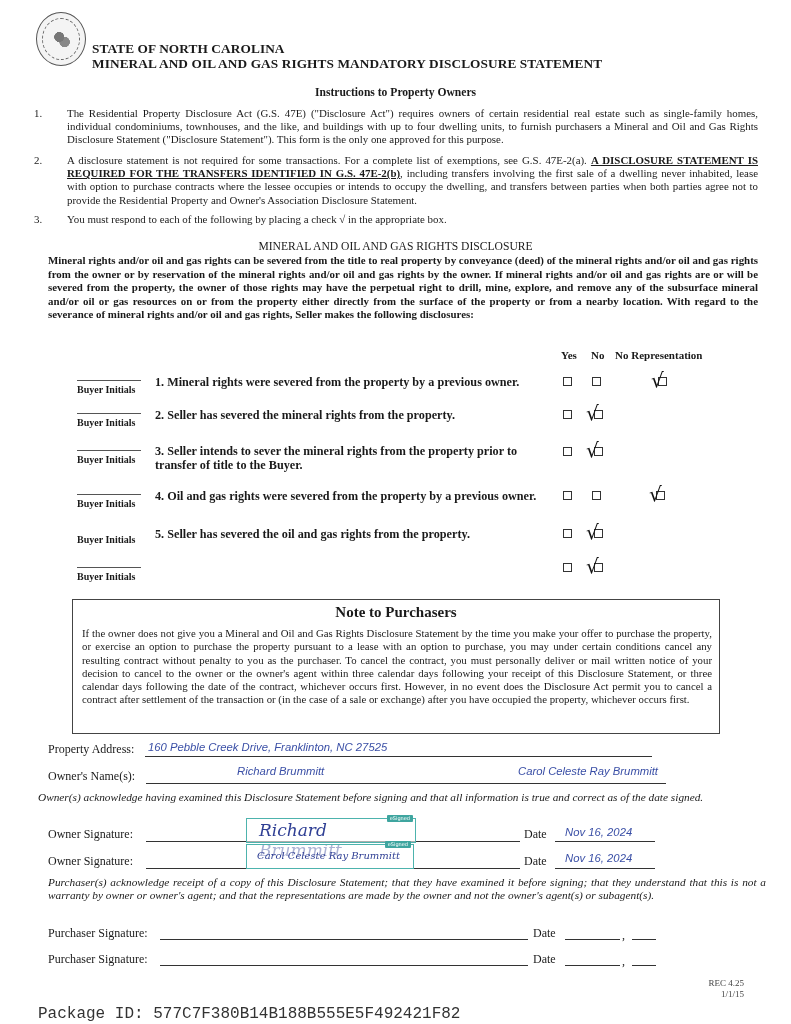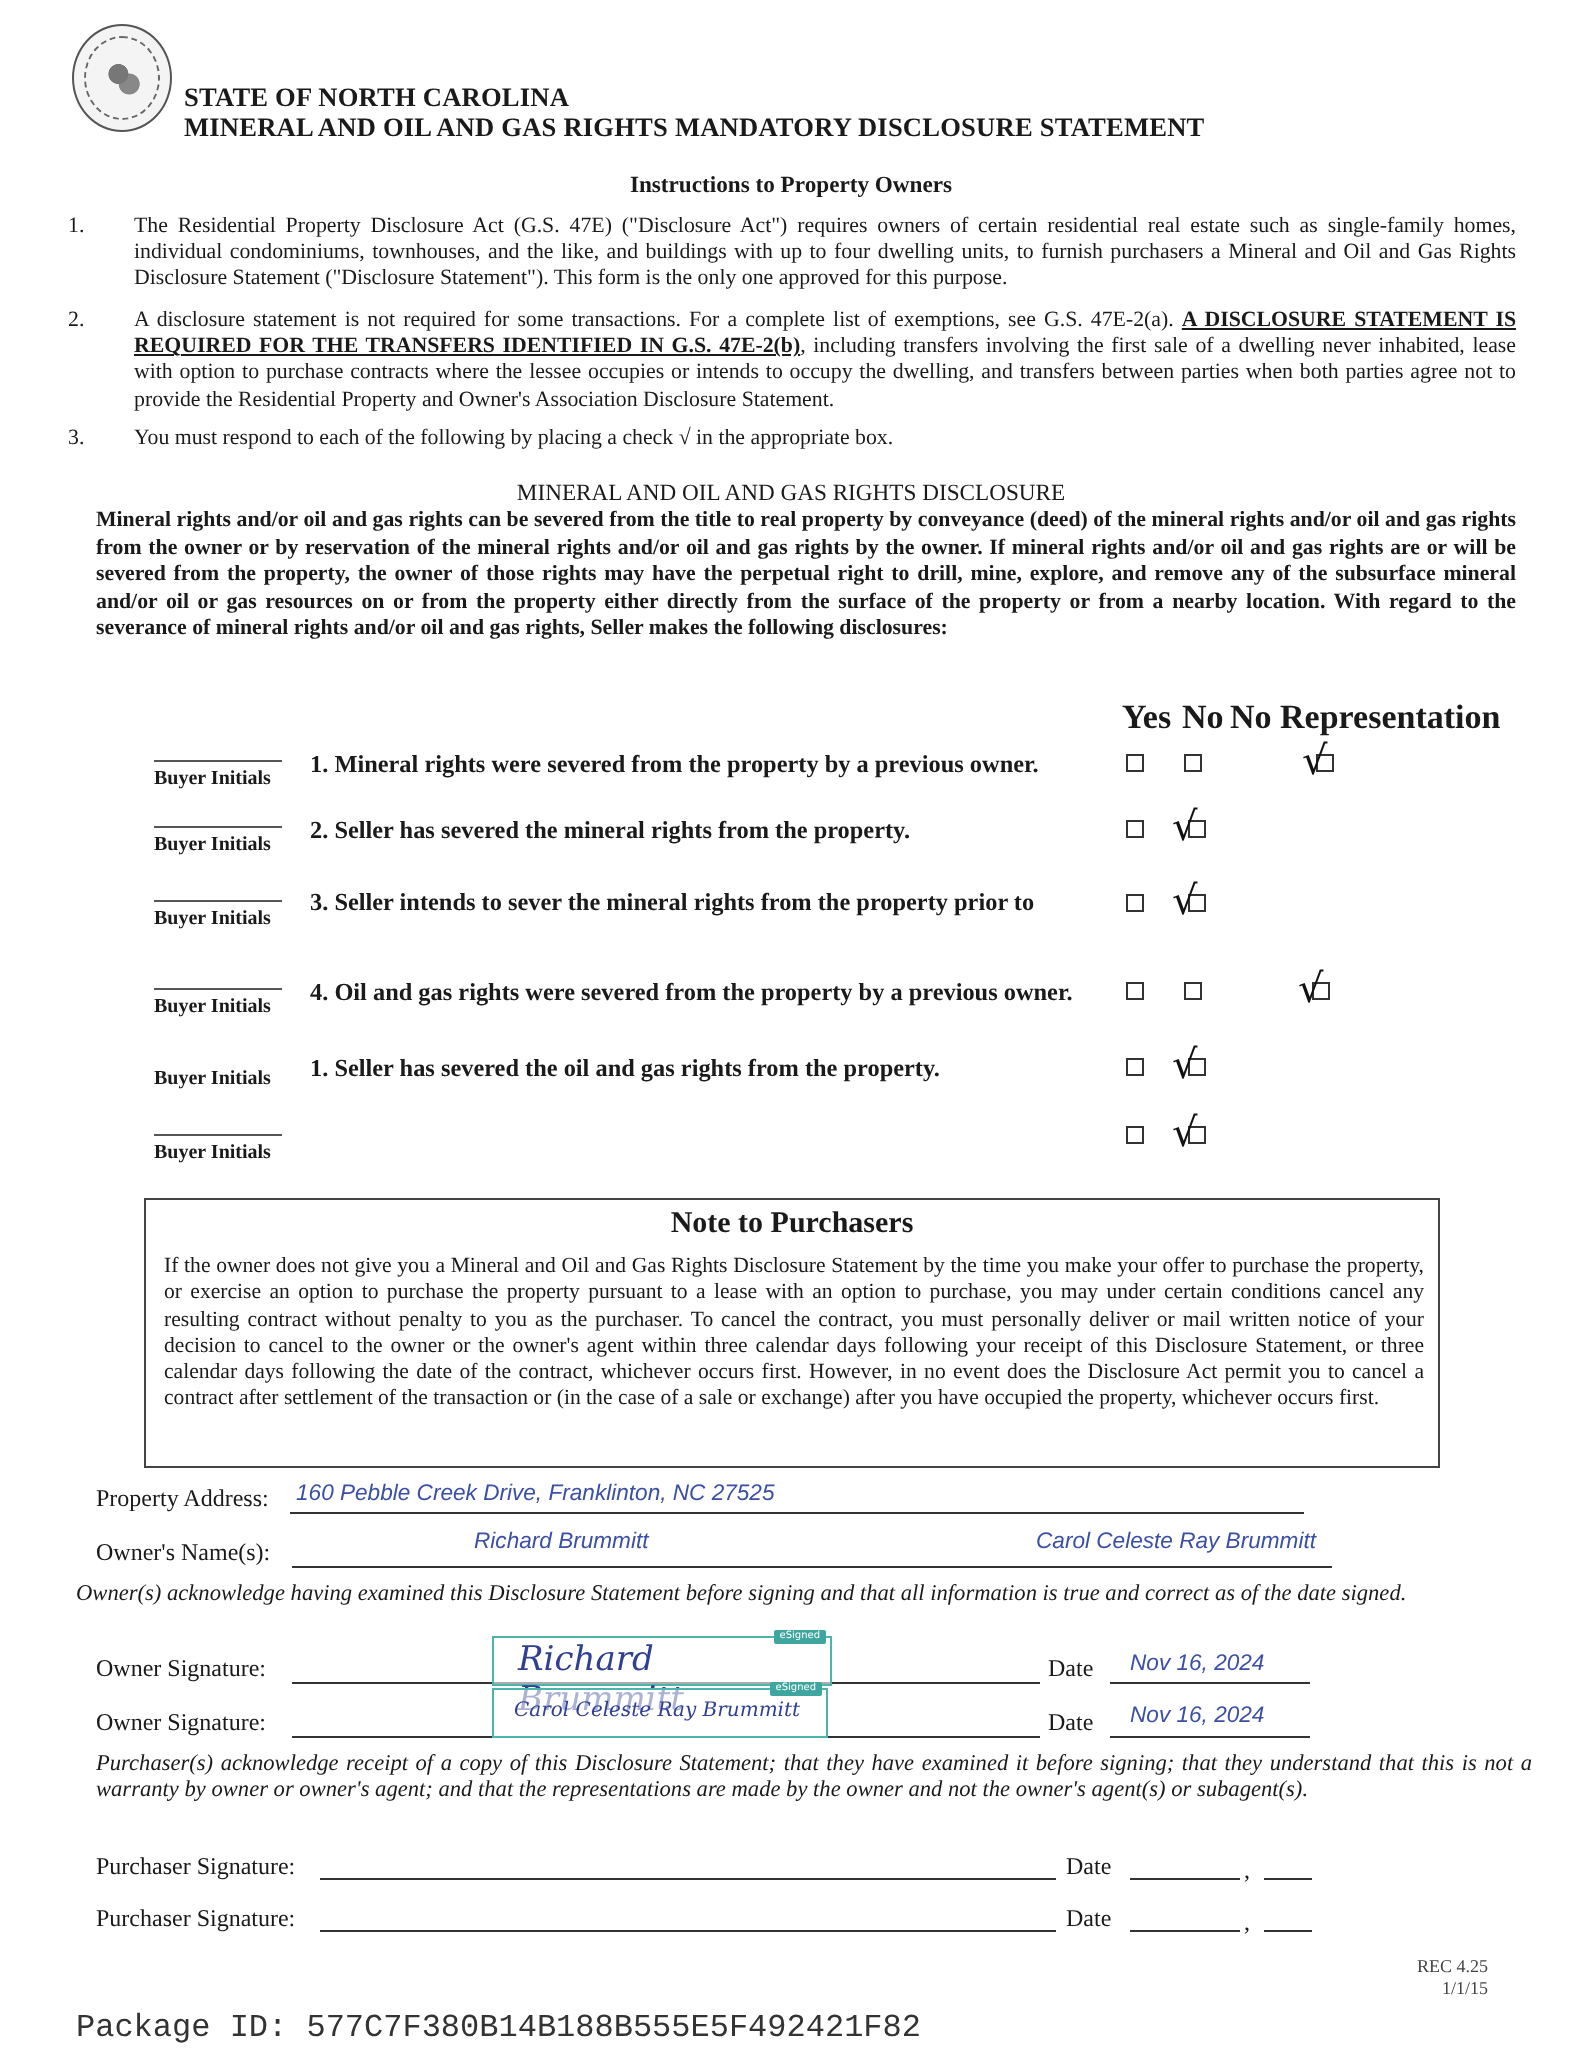--- a/index.html
+++ b/index.html
@@ -27,21 +27,21 @@
   .title2 { top: 56px; }
   .instr-head { left: 0; width: 791px; top: 86px; text-align: center; font-size: 11.6px; font-weight: bold; }
 
   .para { font-size: 10.9px; line-height: 13.2px; text-align: justify; }
   .num { font-size: 10.9px; }
   .u { text-decoration: underline; font-weight: bold; }
 
   .sect-head { left: 0; width: 791px; top: 240px; text-align: center; font-size: 11.6px; }
   .bold-para { font-weight: bold; font-size: 10.9px; line-height: 13.5px; text-align: justify; }
 
-  .colhead { top: 349px; font-size: 17px; font-weight: bold; }
+  .colhead { top: 349px; font-size: 11px; font-weight: bold; }
 
   .initials-line { width: 64px; border-top: 1px solid #555; }
   .initials-label { font-size: 10px; font-weight: bold; }
   .q { font-size: 12.2px; font-weight: bold; line-height: 14px; }
   .cb { width: 9px; height: 9px; border: 1px solid #333; box-sizing: border-box; background: #fff; }
   .check { font-size: 20px; line-height: 20px; font-family: "DejaVu Sans", sans-serif; color: #111; }
 
   .note-box {
     left: 72px; top: 599px; width: 648px; height: 135px;
     border: 1px solid #444; box-sizing: border-box;
@@ -105,35 +105,36 @@
 <div class="abs initials-label" style="left:77px; top:417px;">Buyer Initials</div>
 <div class="abs q" style="left:155px; top:408px;">2. Seller has severed the mineral rights from the property.</div>
 <div class="abs cb" style="left:563px; top:410px;"></div>
 <div class="abs cb" style="left:594px; top:410px;"></div>
 <div class="abs check" style="left:586px; top:403px;">√</div>
 
 <div class="abs initials-line" style="left:77px; top:450px;"></div>
 <div class="abs initials-label" style="left:77px; top:454px;">Buyer Initials</div>
 <div class="abs q" style="left:155px; top:444px;">
   <div>3. Seller intends to sever the mineral rights from the property prior to</div>
+  <div>transfer of title to the Buyer.</div>
 </div>
 <div class="abs cb" style="left:563px; top:447px;"></div>
 <div class="abs cb" style="left:594px; top:447px;"></div>
 <div class="abs check" style="left:586px; top:440px;">√</div>
 
 <div class="abs initials-line" style="left:77px; top:494px;"></div>
 <div class="abs initials-label" style="left:77px; top:498px;">Buyer Initials</div>
 <div class="abs q" style="left:155px; top:489px;">4. Oil and gas rights were severed from the property by a previous owner.</div>
 <div class="abs cb" style="left:563px; top:491px;"></div>
 <div class="abs cb" style="left:592px; top:491px;"></div>
 <div class="abs cb" style="left:656px; top:491px;"></div>
 <div class="abs check" style="left:649px; top:484px;">√</div>
 
 <div class="abs initials-label" style="left:77px; top:534px;">Buyer Initials</div>
-<div class="abs q" style="left:155px; top:527px;">1. Seller has severed the oil and gas rights from the property.</div>
+<div class="abs q" style="left:155px; top:527px;">5. Seller has severed the oil and gas rights from the property.</div>
 <div class="abs cb" style="left:563px; top:529px;"></div>
 <div class="abs cb" style="left:594px; top:529px;"></div>
 <div class="abs check" style="left:586px; top:522px;">√</div>
 
 <div class="abs initials-line" style="left:77px; top:567px;"></div>
 <div class="abs initials-label" style="left:77px; top:571px;">Buyer Initials</div>
 <div class="abs q" style="left:155px; top:561px;">
 </div>
 <div class="abs cb" style="left:563px; top:563px;"></div>
 <div class="abs cb" style="left:594px; top:563px;"></div>

